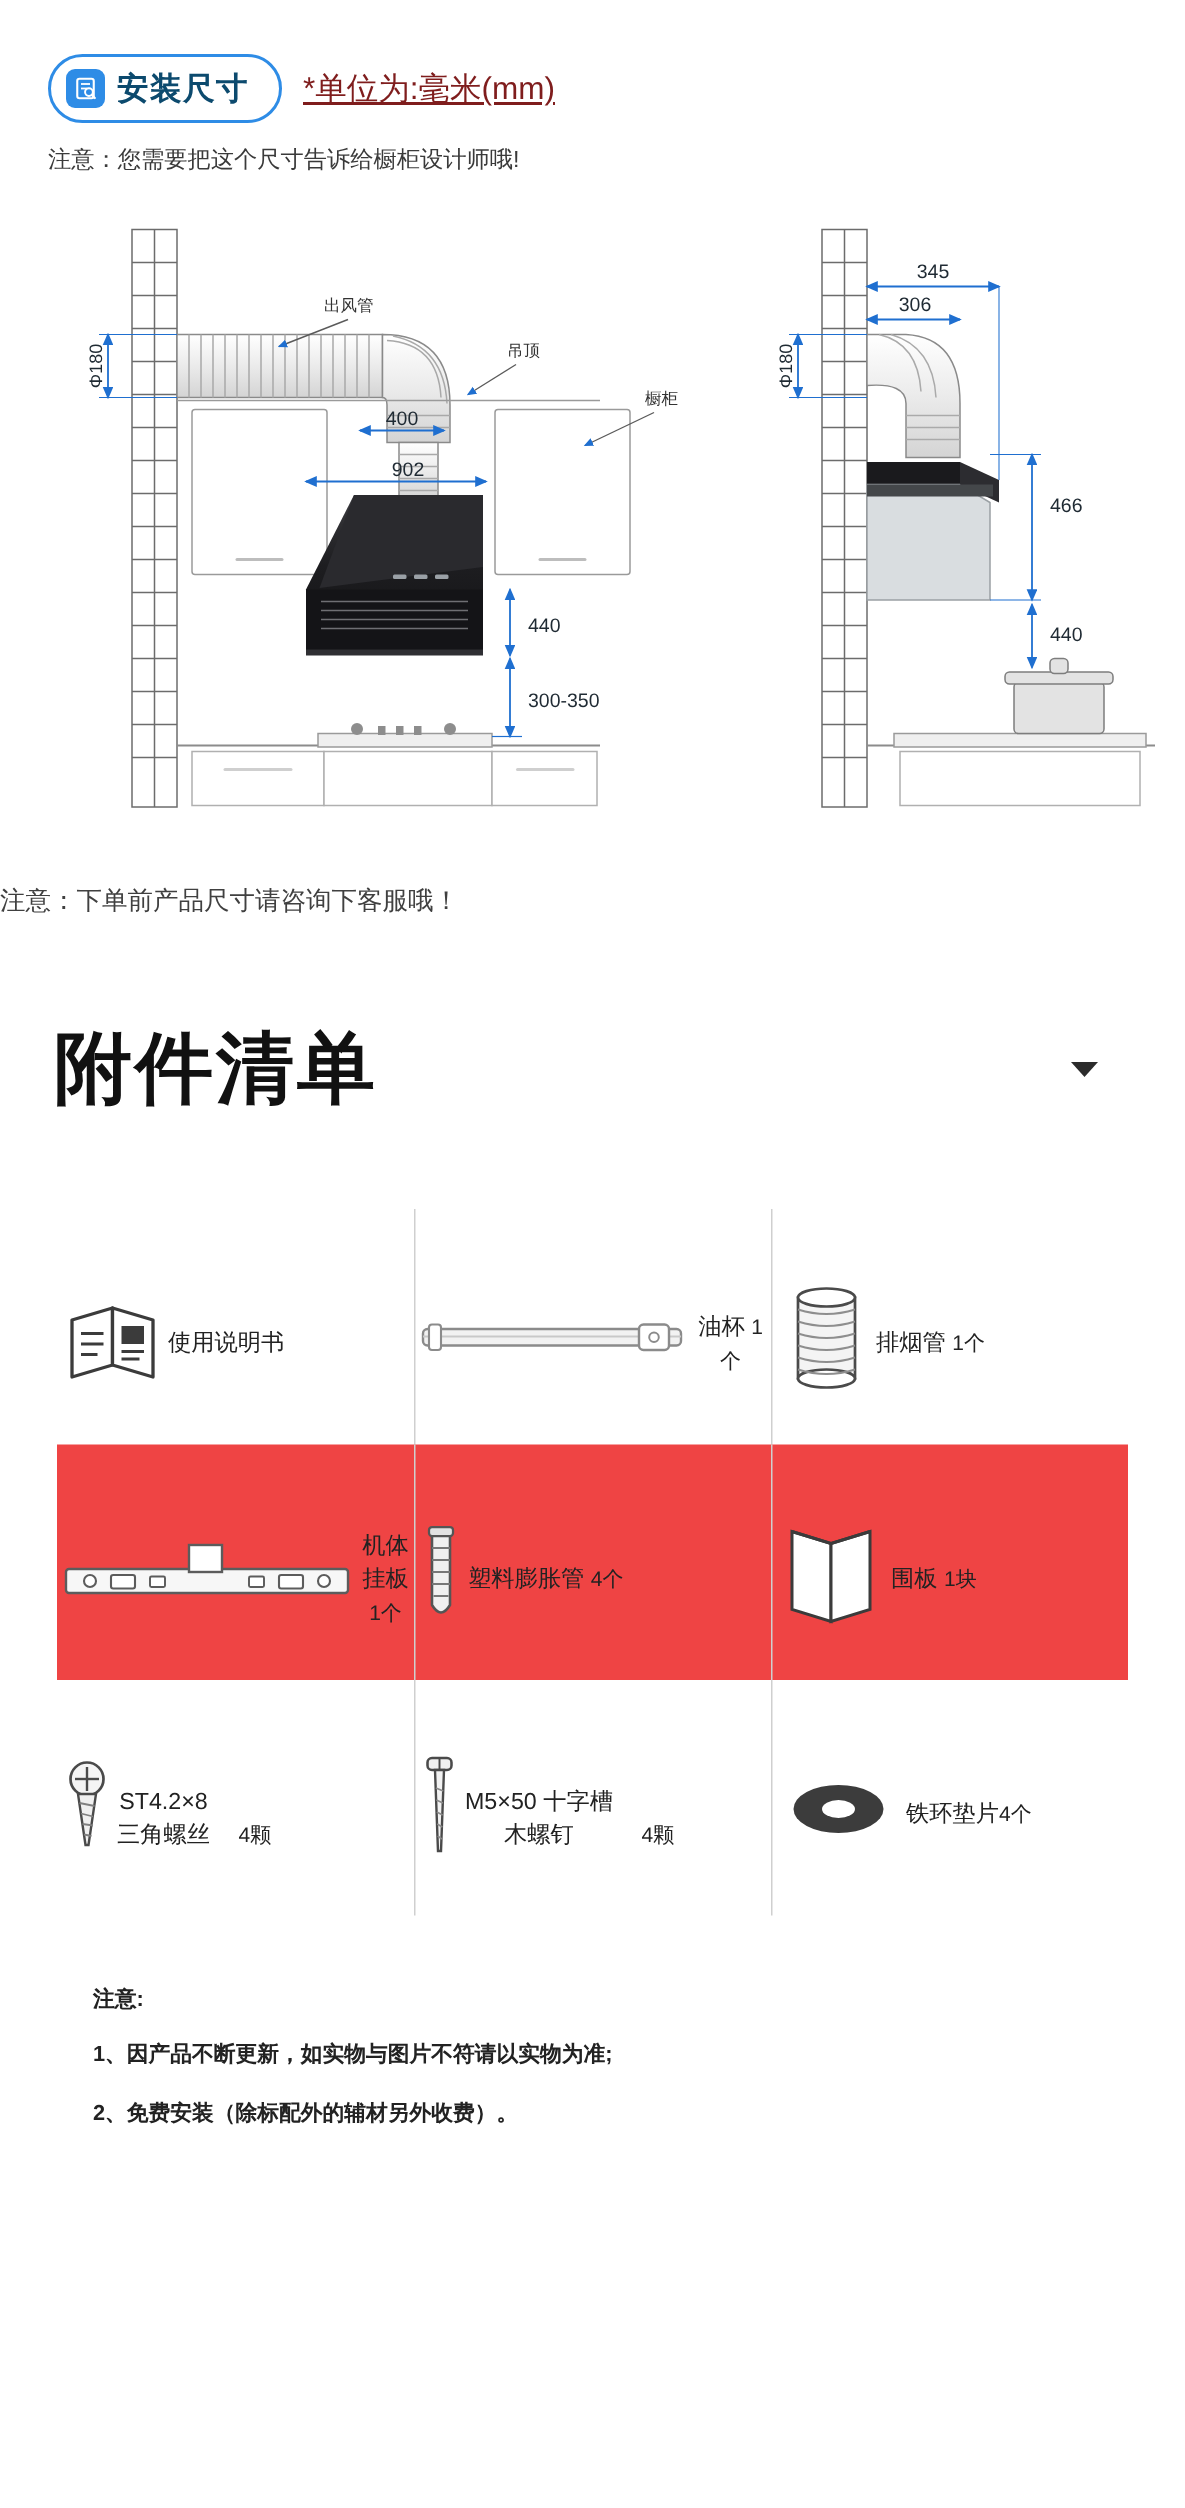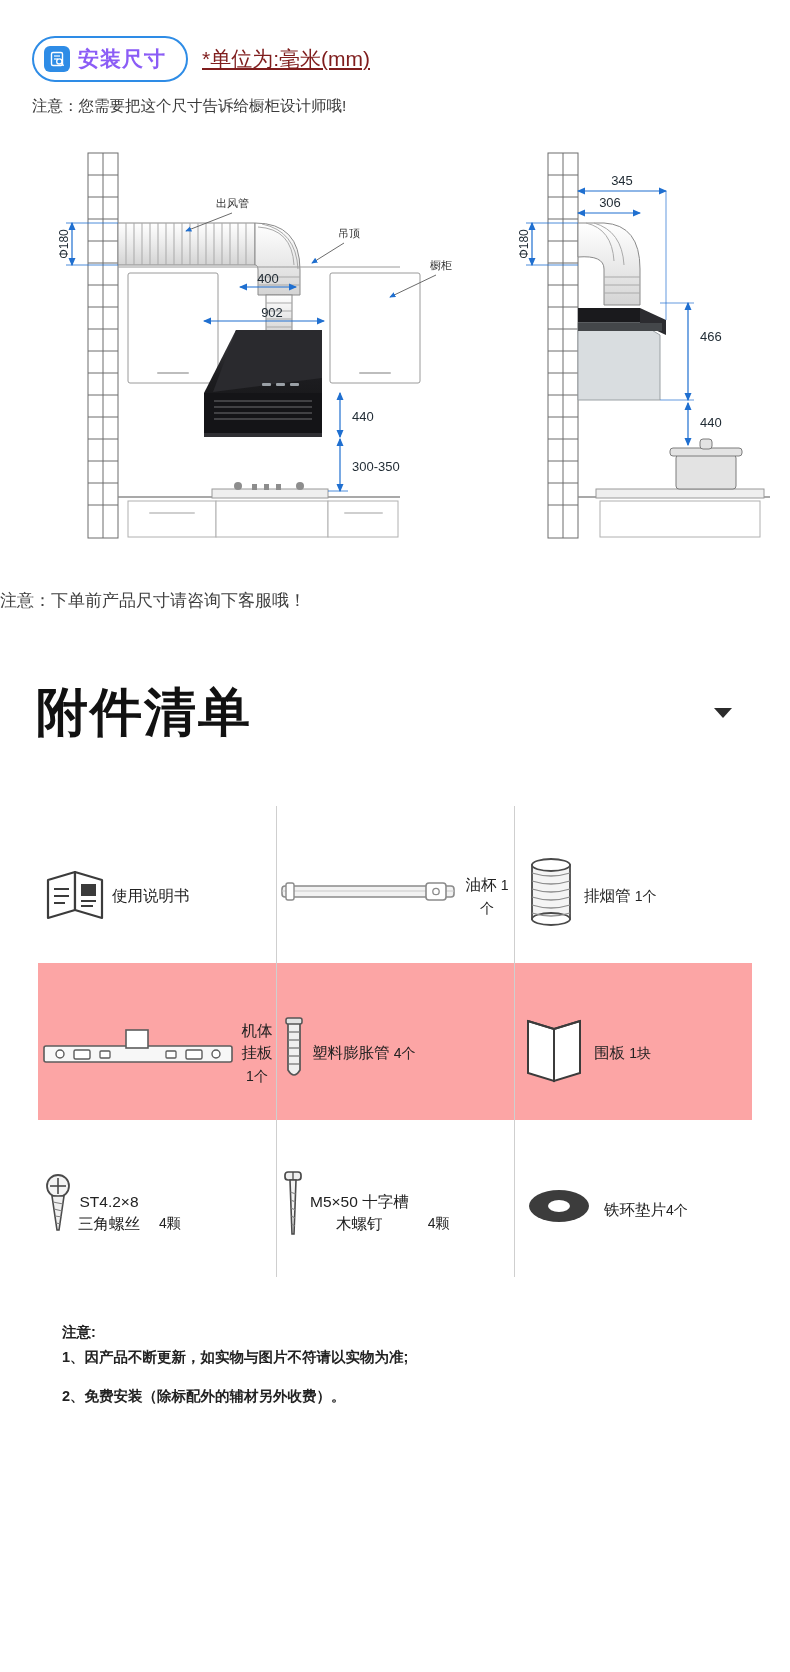--- a/index.html
+++ b/index.html
@@ -40,21 +40,21 @@
     border-radius: 6px;
     background: #2e8ce6;
     display: flex;
     align-items: center;
     justify-content: center;
   }
   .badge-icon svg { display: block; }
   .badge-text {
     font-size: 21px;
     font-weight: bold;
-    color: #8b5cf6;
+    color: #0c4a6e;
     letter-spacing: 1px;
   }
   .unit-text {
     font-size: 21px;
     color: #7f1d1d;
     text-decoration: underline;
   }
   .note-line {
     margin-top: 14px;
     font-size: 15.5px;
@@ -120,21 +120,21 @@
     justify-content: center;
   }
   .acc-label {
     font-size: 15.5px;
     color: #222;
     text-align: center;
     line-height: 1.45;
     margin-top: 10px;
   }
   .acc-label .qty { font-size: 14px; }
-  .acc-row-shaded { background: #fca5a5; }
+  .acc-row-shaded { background: #ef4444; }
   .vline {
     position: absolute;
     top: 0;
     bottom: 0;
     width: 1px;
     background: #cfcfcf;
   }
   .label-two {
     display: flex;
     align-items: flex-end;
@@ -146,21 +146,21 @@
 
   
   .footer {
     margin-top: 46px;
     padding: 0 62px;
   }
   .footer-title {
     font-size: 14.5px;
     font-weight: bold;
     color: #222;
-    margin-bottom: 6px;
+    margin-bottom: 18px;
   }
   .footer-item {
     font-size: 14.5px;
     font-weight: bold;
     color: #222;
     margin-bottom: 20px;
   }
 </style>
 </head>
 <body>

